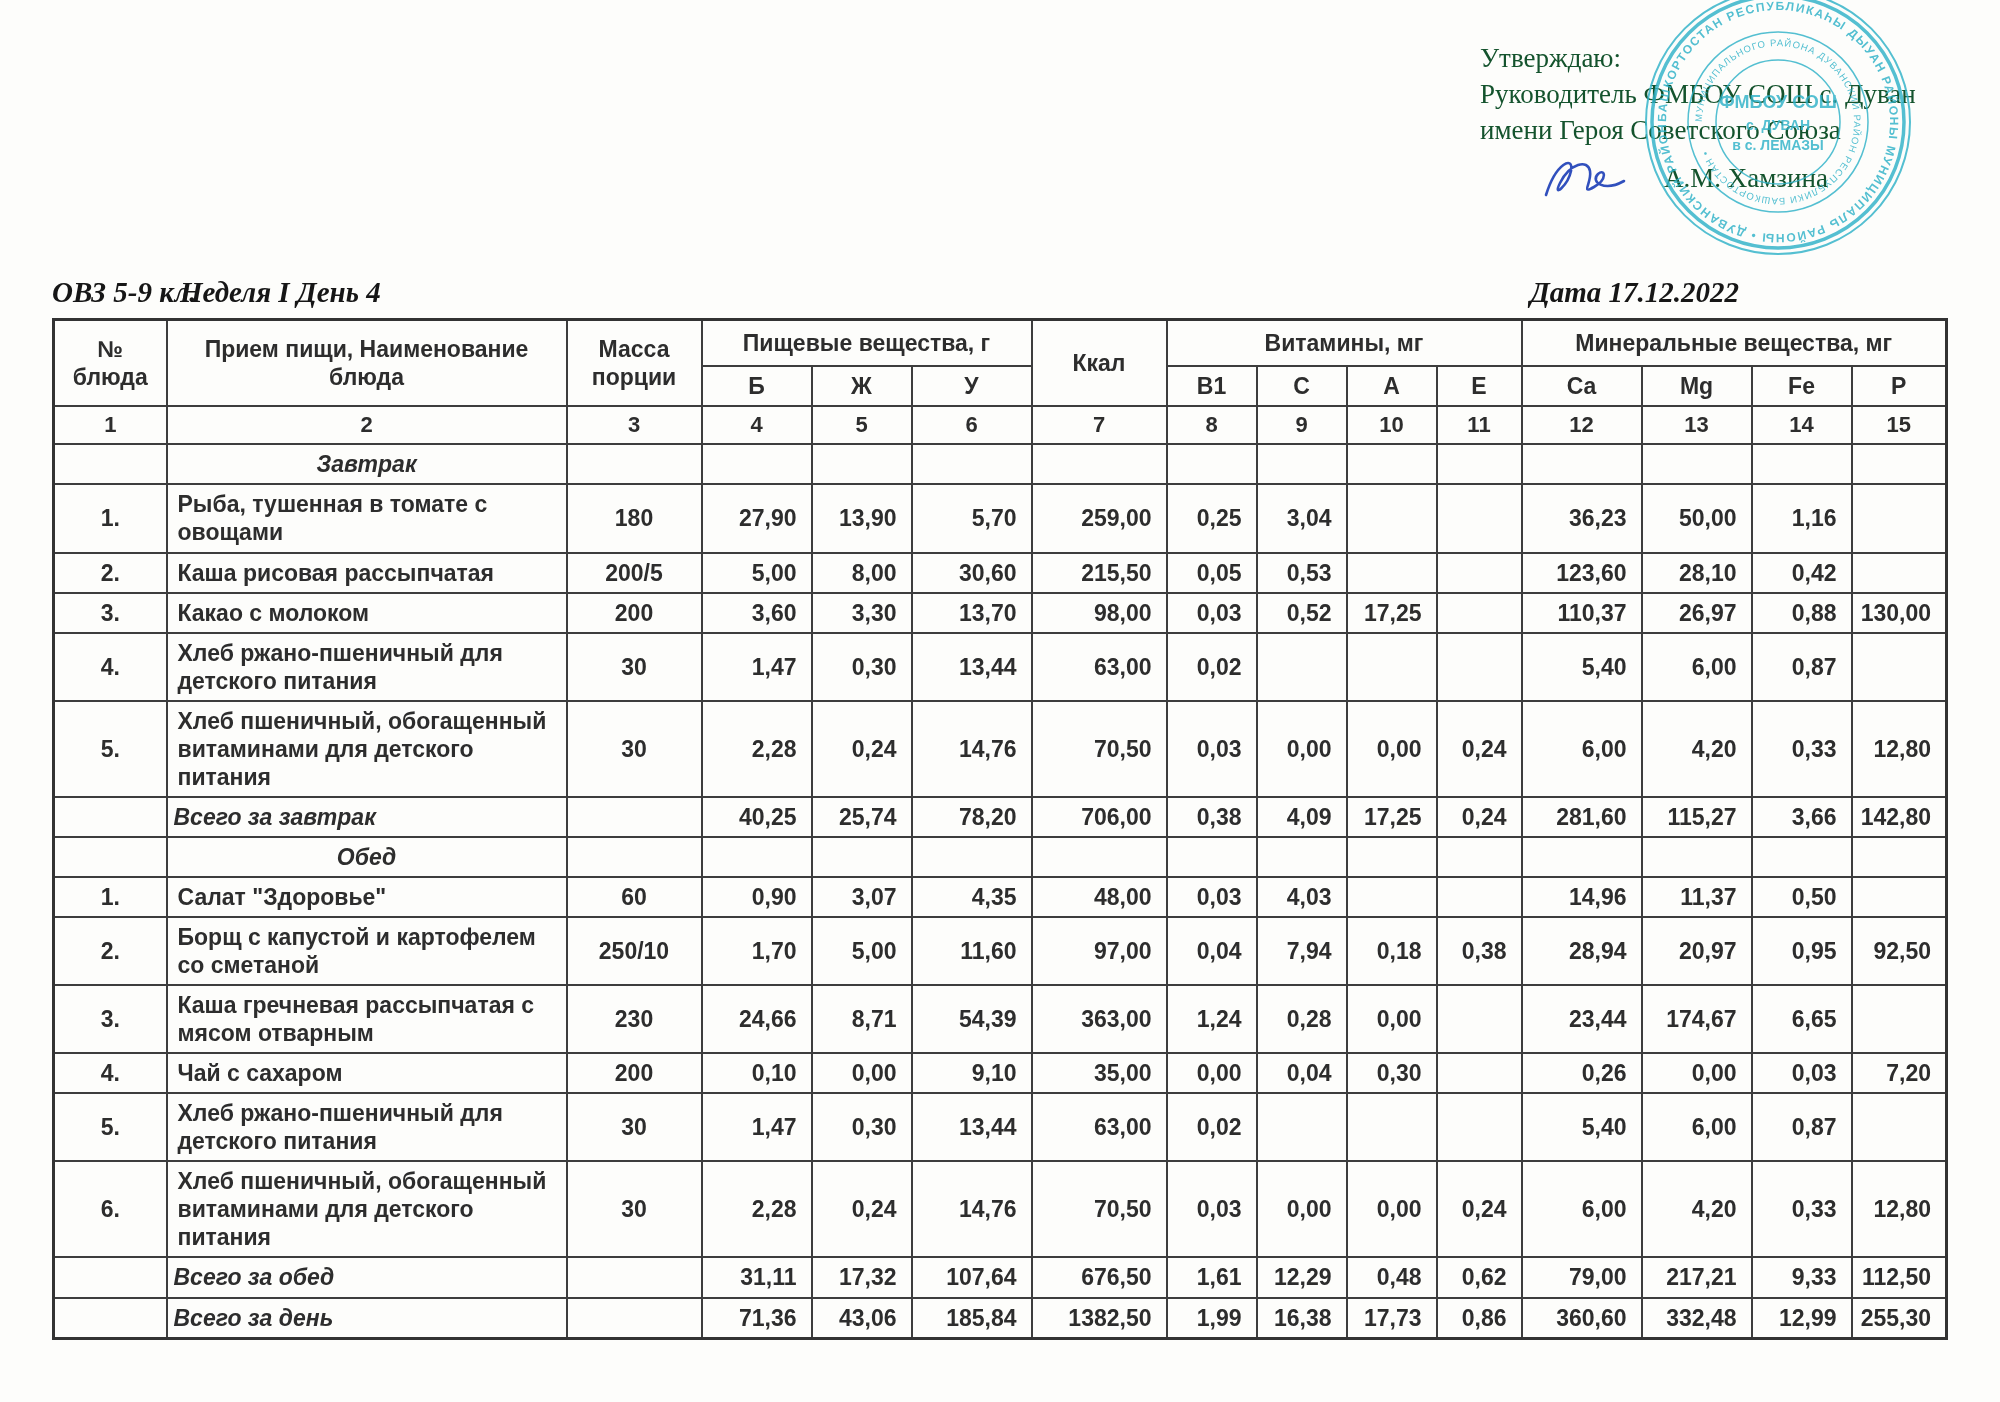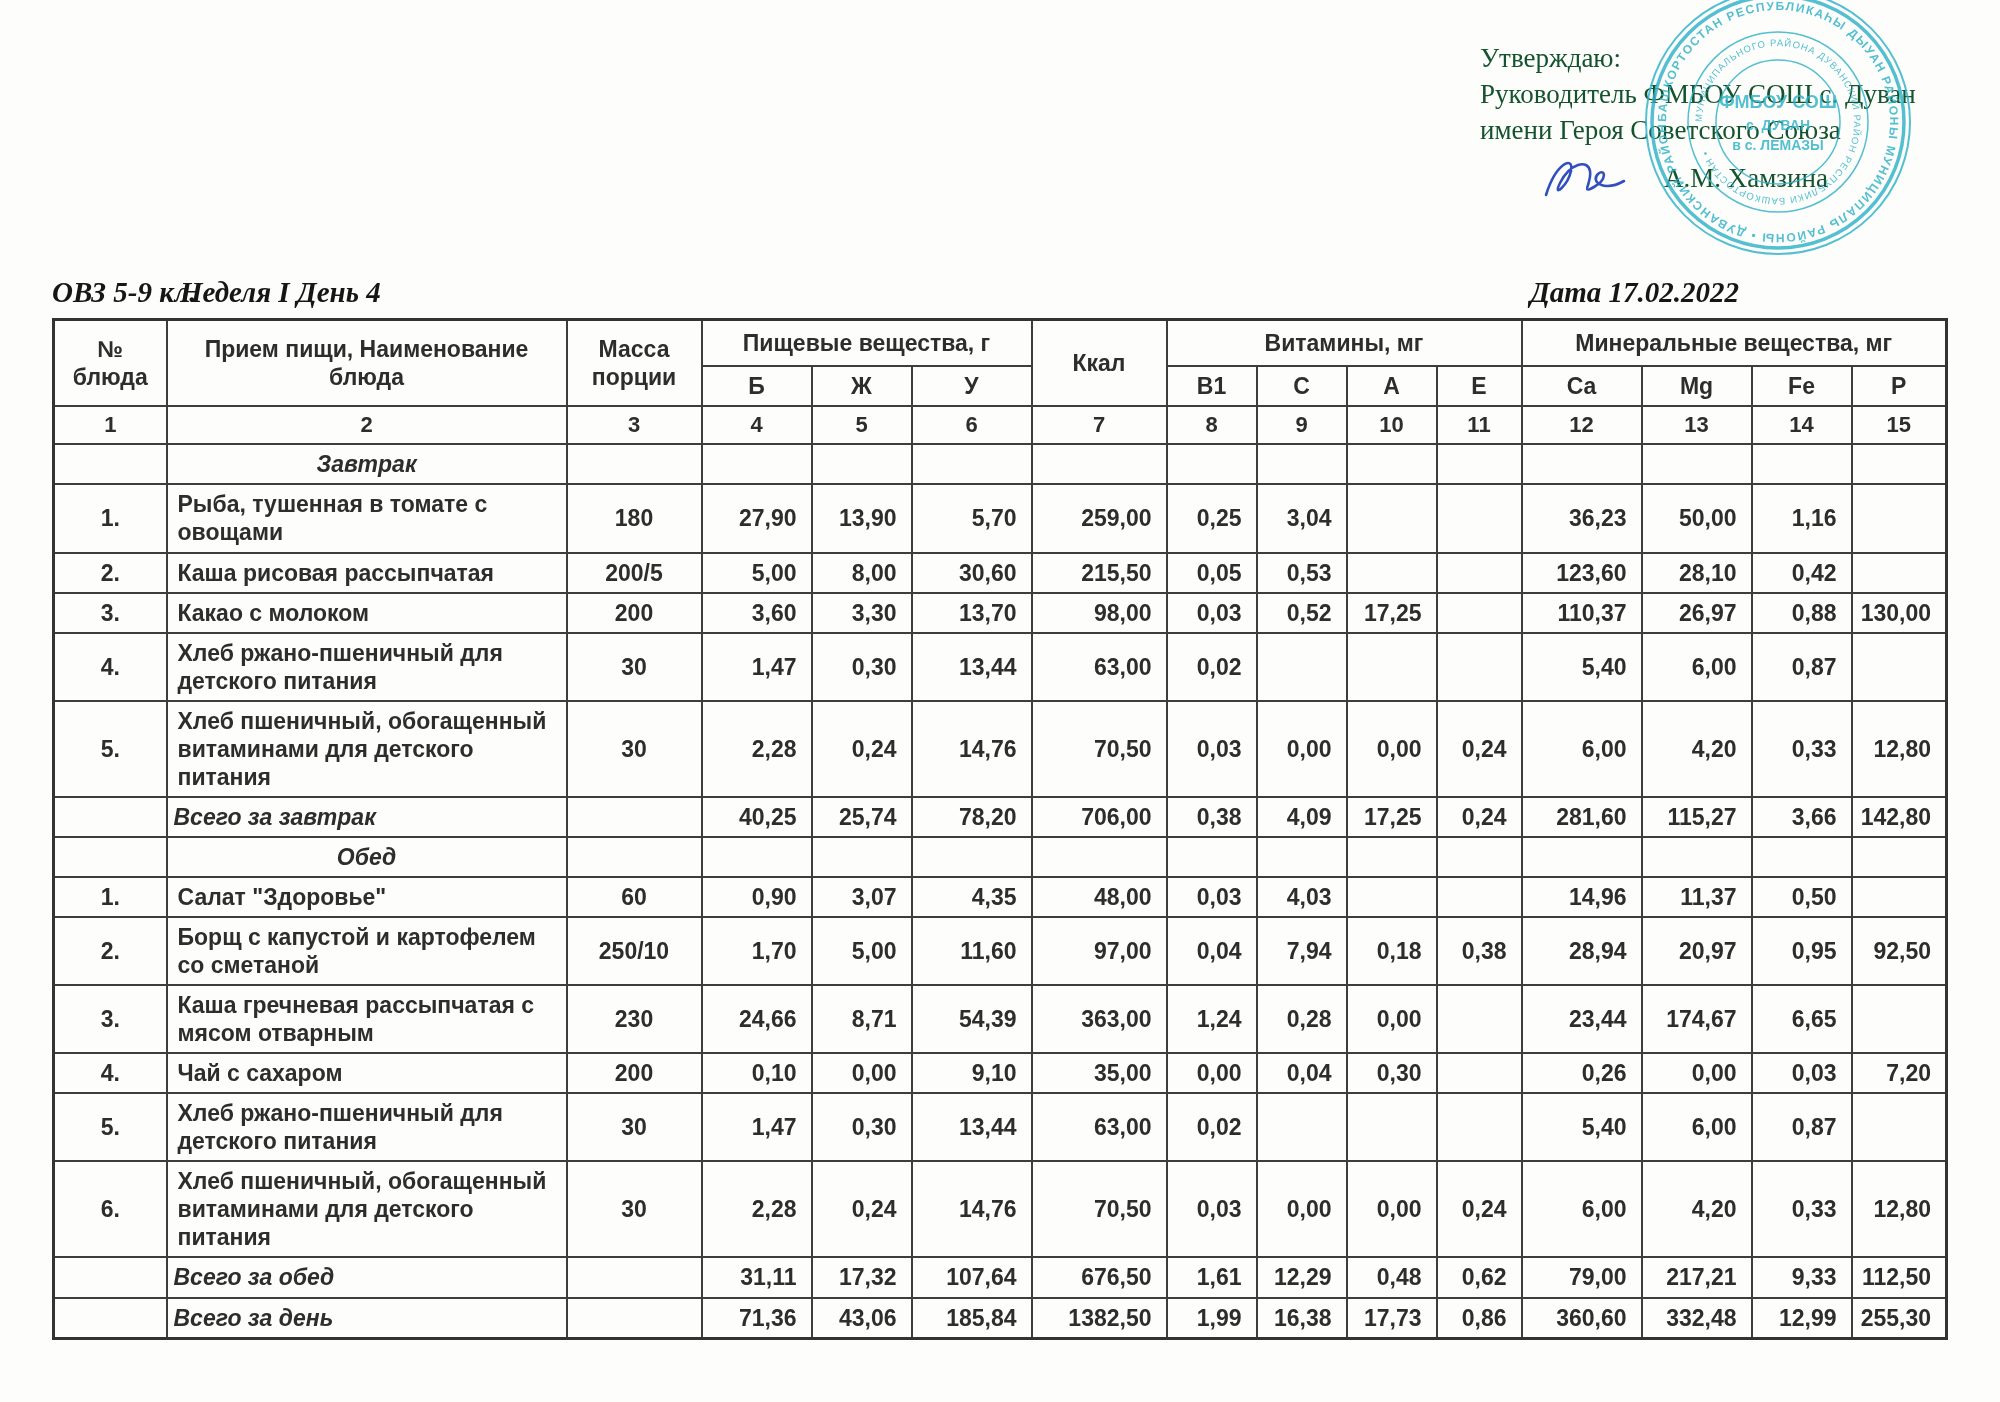--- a/index.html
+++ b/index.html
@@ -93,21 +93,21 @@
       <textPath href="#ring-inner">МУНИЦИПАЛЬНОГО РАЙОНА ДУВАНСКИЙ РАЙОН РЕСПУБЛИКИ БАШКОРТОСТАН •</textPath>
     </text>
     <text x="140" y="126" text-anchor="middle" fill="#2fb2c8" font-size="18" font-weight="bold" font-family="Liberation Sans, sans-serif">ФМБОУ СОШ</text>
     <text x="140" y="148" text-anchor="middle" fill="#2fb2c8" font-size="14" font-weight="bold" font-family="Liberation Sans, sans-serif">с. ДУВАН</text>
     <text x="140" y="168" text-anchor="middle" fill="#2fb2c8" font-size="14" font-weight="bold" font-family="Liberation Sans, sans-serif">в с. ЛЕМАЗЫ</text>
   </svg>
 
   <div class="caption">
     <span class="c-left">Неделя I День 4</span>
     <span class="c-center">ОВЗ 5-9 кл.</span>
-    <span class="c-right">Дата  17.02.2022</span>
+    <span class="c-right">Дата  17.12.2022</span>
   </div>
 
   <table class="menu">
     <colgroup>
       <col style="width:113px">
         <col style="width:400px">
         <col style="width:135px">
       <col style="width:110px">
         <col style="width:100px">
         <col style="width:120px">

